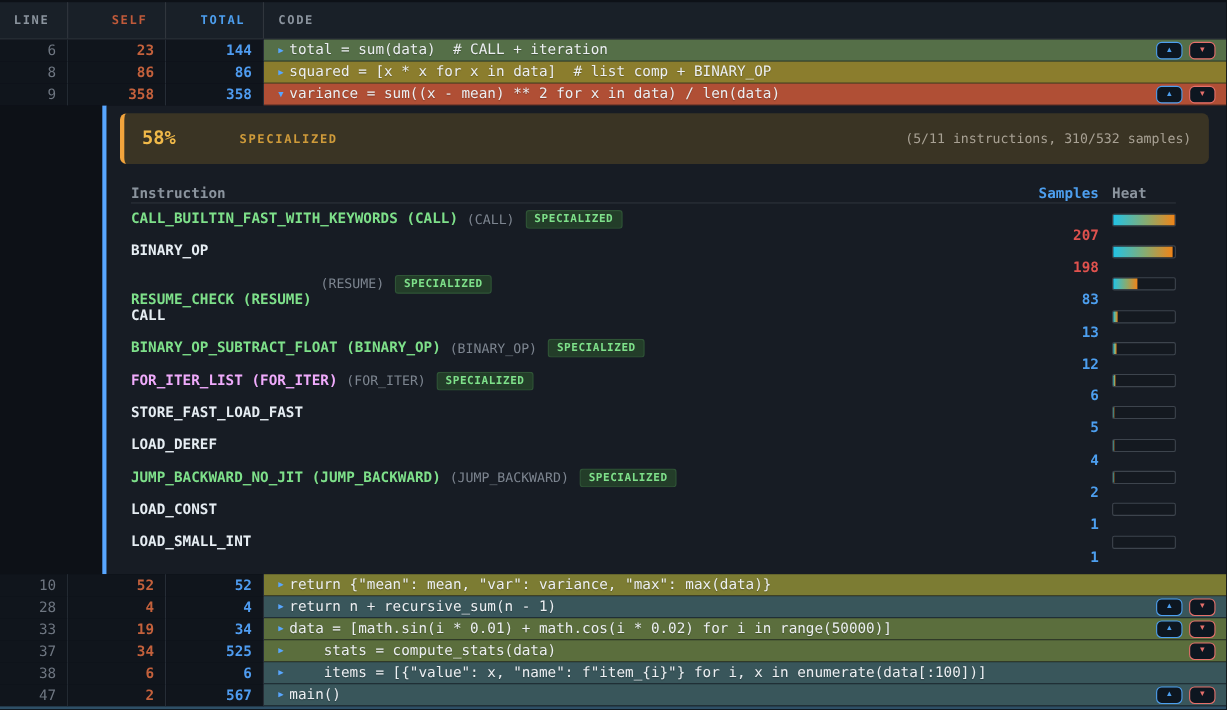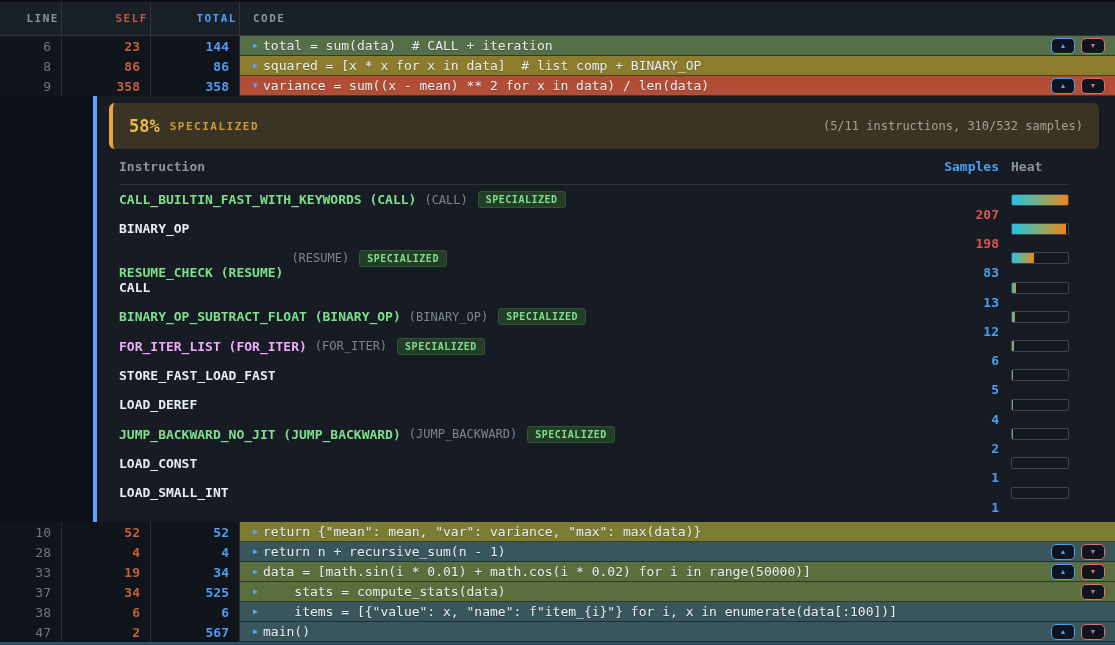--- a/index.html
+++ b/index.html
@@ -10,21 +10,21 @@
   
   .prow, .ghead { display:flex; width:100%; }
   .c-line { width:62px; flex:none; }
   .c-self { width:89px; flex:none; }
   .c-total{ width:89px; flex:none; }
   .c-code { flex:1; min-width:0; }
 
   
   .ghead { height:36px; background:#192028; border-top:2px solid #0d1117; border-bottom:1px solid #30363d; }
   .ghead .cell { display:flex; align-items:center; font-size:11px; font-weight:bold; letter-spacing:1.5px; color:#8b949e; }
-  .ghead .c-line, .ghead .c-self, .ghead .c-total { justify-content:flex-end; padding-right:2px; border-right:1px solid #30363d; }
+  .ghead .c-line, .ghead .c-self, .ghead .c-total { justify-content:flex-end; padding-right:16px; border-right:1px solid #30363d; }
   .ghead .c-self  { color:#c05a3a; }
   .ghead .c-total { color:#4d9fef; }
   .ghead .c-code  { padding-left:13px; }
 
   
   .prow { height:20px; }
   .prow .cell { display:flex; align-items:center; font-size:13px; }
   .prow .c-line, .prow .c-self, .prow .c-total {
     justify-content:flex-end; padding-right:10px; background:#10151c; border-right:1px solid #262d36;
   }
@@ -41,27 +41,27 @@
   .navbtn.down { border:1.5px solid #e5706b; color:#e5706b; margin-right:10px; }
   .navbtn span { font-size:7px; line-height:1; }
 
   
   .panel { display:flex; height:426px; }
   .panel-gutter { width:93px; flex:none; background:#0d1117; }
   .panel-accent { width:4px; flex:none; background:#58a6ff; }
   .panel-body { flex:1; min-width:0; background:#171c24; padding:7px 16px 0 12px; }
 
   .banner { height:46px; background:#3a3424; border-left:4px solid #f2a43c; border-radius:6px;
-            display:flex; align-items:center; padding:0 16px; }
+            display:flex; align-items:center; padding:0 16px;gap:48px; }
   .banner-pct   { font-size:17px; font-weight:bold; color:#f0b949; }
   .banner-label { font-size:11px; font-weight:bold; letter-spacing:1.5px; color:#cf9b3a; margin-left:10px; }
   .banner-note  { margin-left:auto; font-size:12px; color:#a8a194; }
 
   .itable { margin:0 30px 0 10px; }
-  .ithead { display:flex; align-items:center; height:36px; border-bottom:1px solid #2d333b; }
+  .ithead { display:flex; align-items:flex-end; height:36px; border-bottom:1px solid #2d333b; }
   .ithead .h-name { flex:1; font-size:13px; font-weight:bold; color:#8b949e; }
   .ithead .h-samples { width:120px; flex:none; text-align:right; font-size:13px; font-weight:bold; color:#4d9fef; }
   .ithead .h-heat { width:58px; flex:none; margin-left:12px; font-size:13px; font-weight:bold; color:#8b949e; }
 
   .irow { display:flex; align-items:center; height:29.3px; }
   .i-name-wrap { flex:1; min-width:0; display:flex; align-items:center; white-space:nowrap; overflow:hidden; }
   .i-name { font-size:13px; font-weight:bold; }
   .i-base { font-size:12px; color:#7d8590; margin-left:8px; }
   .i-badge { font-size:10px; font-weight:bold; letter-spacing:.5px; color:#7ee08a; background:#233d29;
              border:1px solid #2f5436; border-radius:3px; padding:2px 7px; margin-left:10px; }

